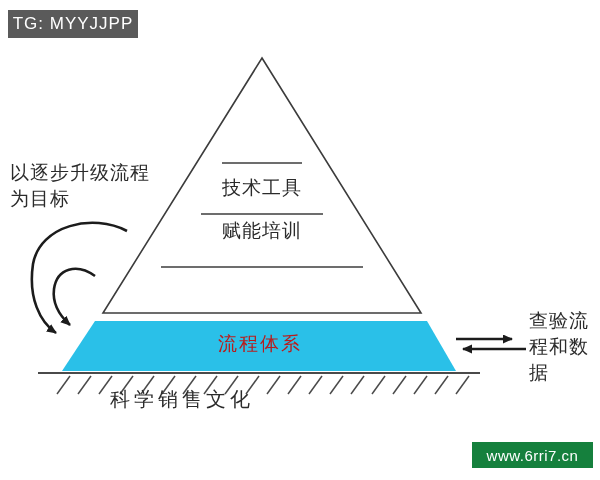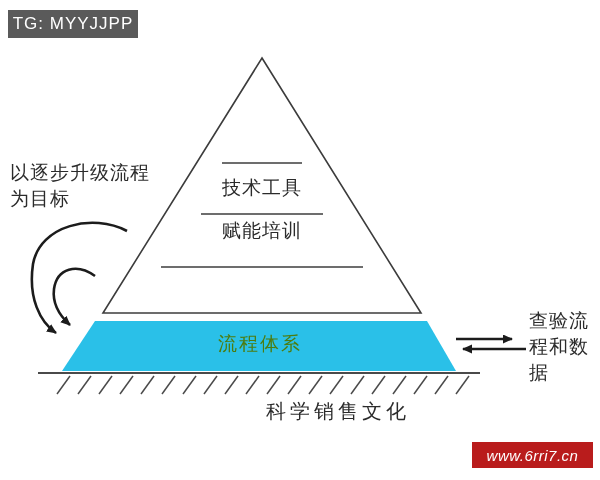--- a/index.html
+++ b/index.html
@@ -15,22 +15,22 @@
   .diagram-svg{position:absolute;left:0;top:0;}
   .txt{position:absolute;white-space:nowrap;}
   .badge{
     position:absolute;
     background:#5a5a5a;color:#ffffff;
     display:flex;align-items:center;justify-content:center;
   }
   .badge-telegram{left:8px;top:10px;width:130px;height:28px;font-size:17px;letter-spacing:1px;}
   .badge-watermark{left:472px;top:442px;width:121px;height:26px;font-size:15px;letter-spacing:0.5px;}
   .pyr-label{width:200px;left:162px;text-align:center;font-size:19px;letter-spacing:1px;line-height:26px;}
-  .band-label{width:200px;left:160px;top:331px;text-align:center;font-size:19px;letter-spacing:2px;line-height:26px;color:#4d7c0f;font-weight:500;}
-  .foundation-label{width:300px;left:110px;top:398px;text-align:right;font-size:20px;letter-spacing:4px;line-height:26px;}
+  .band-label{width:200px;left:160px;top:331px;text-align:center;font-size:19px;letter-spacing:2px;line-height:26px;color:#b91c1c;font-weight:500;}
+  .foundation-label{width:300px;left:110px;top:386px;text-align:left;font-size:20px;letter-spacing:4px;line-height:26px;}
   .side-note{font-size:19px;line-height:26px;letter-spacing:1px;}
   .left-note{left:10px;top:160px;}
   .right-note{left:529px;top:308px;}
 </style>
 </head>
 <body>
 
 <div class="canvas">
 
   <svg class="diagram-svg" width="600" height="480" viewBox="0 0 600 480">
@@ -74,21 +74,21 @@
       </g>
 
     <path d="M127,231 C93,213 40,225 33,264 C28,298 40,322 56,333" fill="none" stroke="#1c1c1c" stroke-width="2.6" marker-end="url(#ah)"></path>
     <path d="M95,276 C77,263 57,268 54,289 C52,305 60,316 70,325" fill="none" stroke="#1c1c1c" stroke-width="2.6" marker-end="url(#ah)"></path>
 
     <line x1="456" y1="339" x2="512" y2="339" stroke="#1c1c1c" stroke-width="2.6" marker-end="url(#ah)"></line>
     <line x1="526" y1="349" x2="463" y2="349" stroke="#1c1c1c" stroke-width="2.6" marker-end="url(#ah)"></line>
   </svg>
 
   <div class="badge badge-telegram" style="background: rgb(90, 90, 90);">TG: MYYJJPP</div>
-  <div class="badge badge-watermark" style="background: #b91c1c; font-style: italic;">www.6rri7.cn</div>
+  <div class="badge badge-watermark" style="background: #15803d;">www.6rri7.cn</div>
 
   <div class="txt pyr-label" style="top:175px">技术工具</div>
   <div class="txt pyr-label" style="top:218px">赋能培训</div>
 
   <div class="txt band-label">流程体系</div>
 
   <div class="txt foundation-label">科学销售文化</div>
 
   <div class="txt side-note left-note">
     <div>以逐步升级流程</div>

